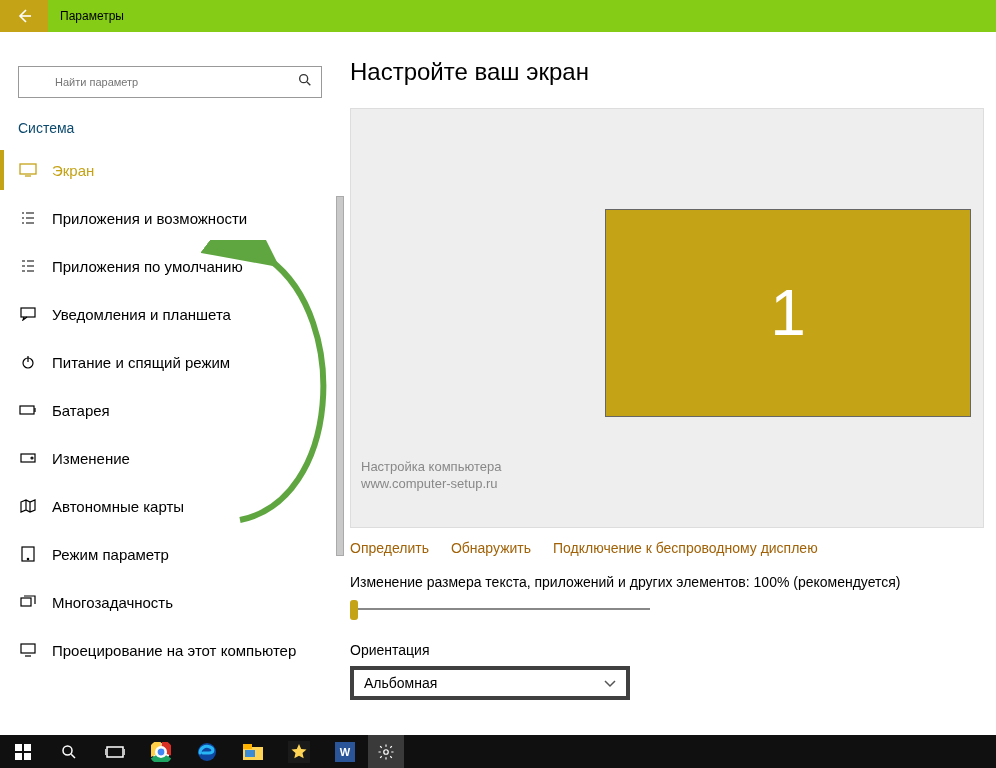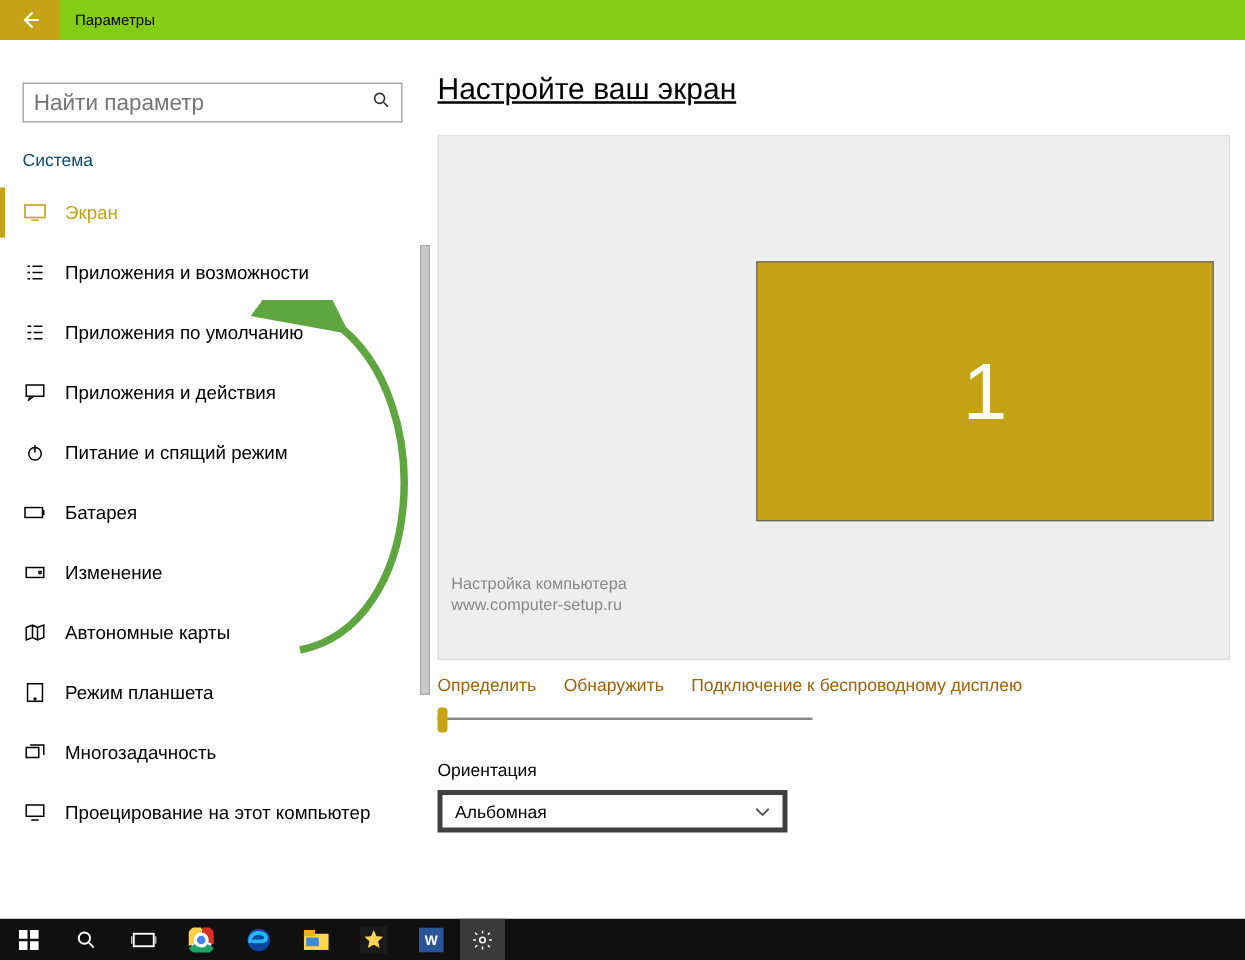--- a/index.html
+++ b/index.html
@@ -11,38 +11,38 @@
   .back-btn svg { stroke:#fff; }
   .titlebar .title { margin-left:12px; font-size:12px; color:#000; }
 
   
   .sidebar { position:absolute; left:0; top:32px; width:340px; height:703px; padding:24px 0 0 0; }
   .home { display:flex; align-items:center; height:40px; padding-left:18px; cursor:pointer; }
   .home .gear { width:18px; height:18px; display:inline-flex; margin-right:14px; }
   .home span.lbl { font-size:15px; }
 
   .search { margin:10px 18px 16px 18px; height:32px; border:1px solid #999; display:flex; align-items:center; padding:0 8px; }
-  .search input { flex:1; border:none; outline:none; font-size:18px; background:transparent; }
+  .search input { flex:1; border:none; outline:none; font-size:11px; background:transparent;margin-left:28px; }
   .search .mag { color:#333; }
 
   .category { padding:6px 18px 10px; font-size:14px; color:#0c4a6e; }
 
   .nav { position:relative; }
   .nav-item { display:flex; align-items:center; height:48px; padding-left:18px; cursor:pointer; font-size:15px; color:#000; position:relative; }
   .nav-item .ico { width:20px; height:20px; margin-right:14px; display:inline-flex; align-items:center; justify-content:center; }
   .nav-item.active { color:#c5a317; }
   .nav-item.active::before { content:""; position:absolute; left:0; top:4px; bottom:4px; width:4px; background:#c5a317; }
 
   
   .scrollbar-track { position:absolute; left:336px; top:196px; width:8px; height:540px; }
   .scrollbar-thumb { width:8px; height:360px; background:#c9c9c9; border:1px solid #aaa; }
 
   
   .main { position:absolute; left:350px; top:32px; right:0; bottom:33px; padding:26px 20px 0 0; }
-  .page-title { font-size:24px; font-weight:400; margin-bottom:22px;text-decoration:underline; }
+  .page-title { font-size:24px; font-weight:400; margin-bottom:22px; }
 
   .display-preview { width:634px; height:420px; background:#eee; border:1px solid #ddd; position:relative; }
   .monitor { position:absolute; right:12px; top:100px; width:366px; height:208px; background:#c5a317; border:1px solid #666; display:flex; align-items:center; justify-content:center; }
   .monitor span { font-size:64px; font-weight:200; color:#fff; }
 
   .watermark { position:absolute; left:10px; top:350px; color:#888; font-size:13px; line-height:1.3; }
 
   .links { margin-top:12px; display:flex; gap:22px; }
   .links a { color:#a16207; font-size:14px; text-decoration:none; cursor:pointer; }
 
@@ -117,21 +117,21 @@
         </span>
       <span>Приложения по умолчанию</span>
     </div>
     <div class="nav-item">
       <span class="ico">
           <svg width="16" height="14" viewBox="0 0 16 14" fill="none" stroke="#000" stroke-width="1.2">
             <rect x="1" y="1" width="14" height="9"></rect>
             <path d="M4 10l-1 3 4-3"></path>
           </svg>
         </span>
-      <span>Приложения и действия</span>
+      <span>Уведомления и планшета</span>
     </div>
     <div class="nav-item">
       <span class="ico">
           <svg width="16" height="16" viewBox="0 0 16 16" fill="none" stroke="#000" stroke-width="1.2">
             <circle cx="8" cy="9" r="5"></circle>
             <path d="M8 2v6"></path>
           </svg>
         </span>
       <span>Питание и спящий режим</span>
     </div>
@@ -161,21 +161,21 @@
         </span>
       <span>Автономные карты</span>
     </div>
     <div class="nav-item">
       <span class="ico">
           <svg width="14" height="16" viewBox="0 0 14 16" fill="none" stroke="#000" stroke-width="1.2">
             <rect x="1" y="1" width="12" height="14"></rect>
             <circle cx="7" cy="13" r="0.7"></circle>
           </svg>
         </span>
-      <span>Режим планшета</span>
+      <span>Режим параметр</span>
     </div>
     <div class="nav-item">
       <span class="ico">
           <svg width="16" height="14" viewBox="0 0 16 14" fill="none" stroke="#000" stroke-width="1.2">
             <rect x="1" y="3" width="10" height="8"></rect>
             <path d="M4 1h11v8"></path>
           </svg>
         </span>
       <span>Многозадачность</span>
     </div>
@@ -207,20 +207,21 @@
       <div>www.computer-setup.ru</div>
     </div>
   </div>
 
   <div class="links">
     <a>Определить</a>
     <a>Обнаружить</a>
     <a>Подключение к беспроводному дисплею</a>
   </div>
 
+  <div class="scale-label">Изменение размера текста, приложений и других элементов: 100% (рекомендуется)</div>
   <div class="slider-wrap">
     <div class="slider-track"></div>
     <div class="slider-thumb"></div>
   </div>
 
   <div class="orient-label">Ориентация</div>
   <div class="select">
     <span>Альбомная</span>
     <span class="chev">
       <svg width="12" height="8" viewBox="0 0 12 8" fill="none" stroke="#555" stroke-width="1.5">

